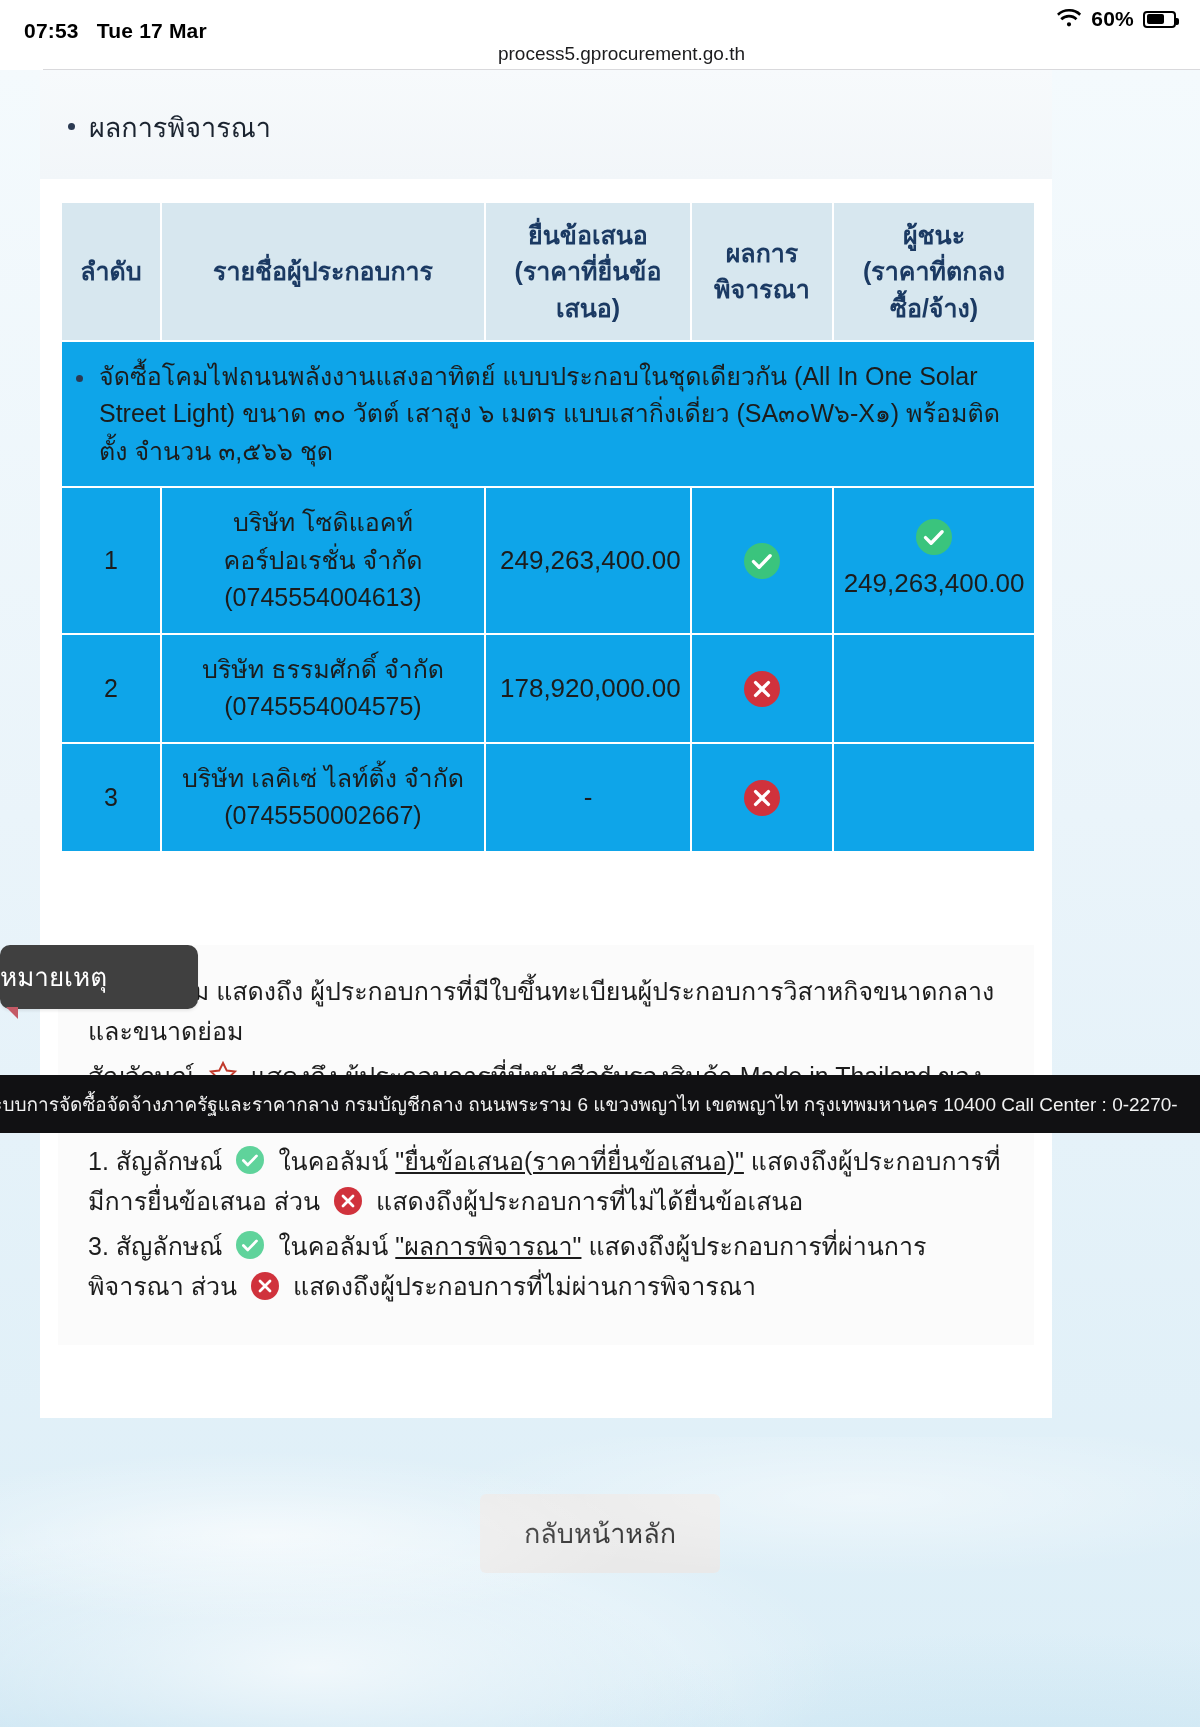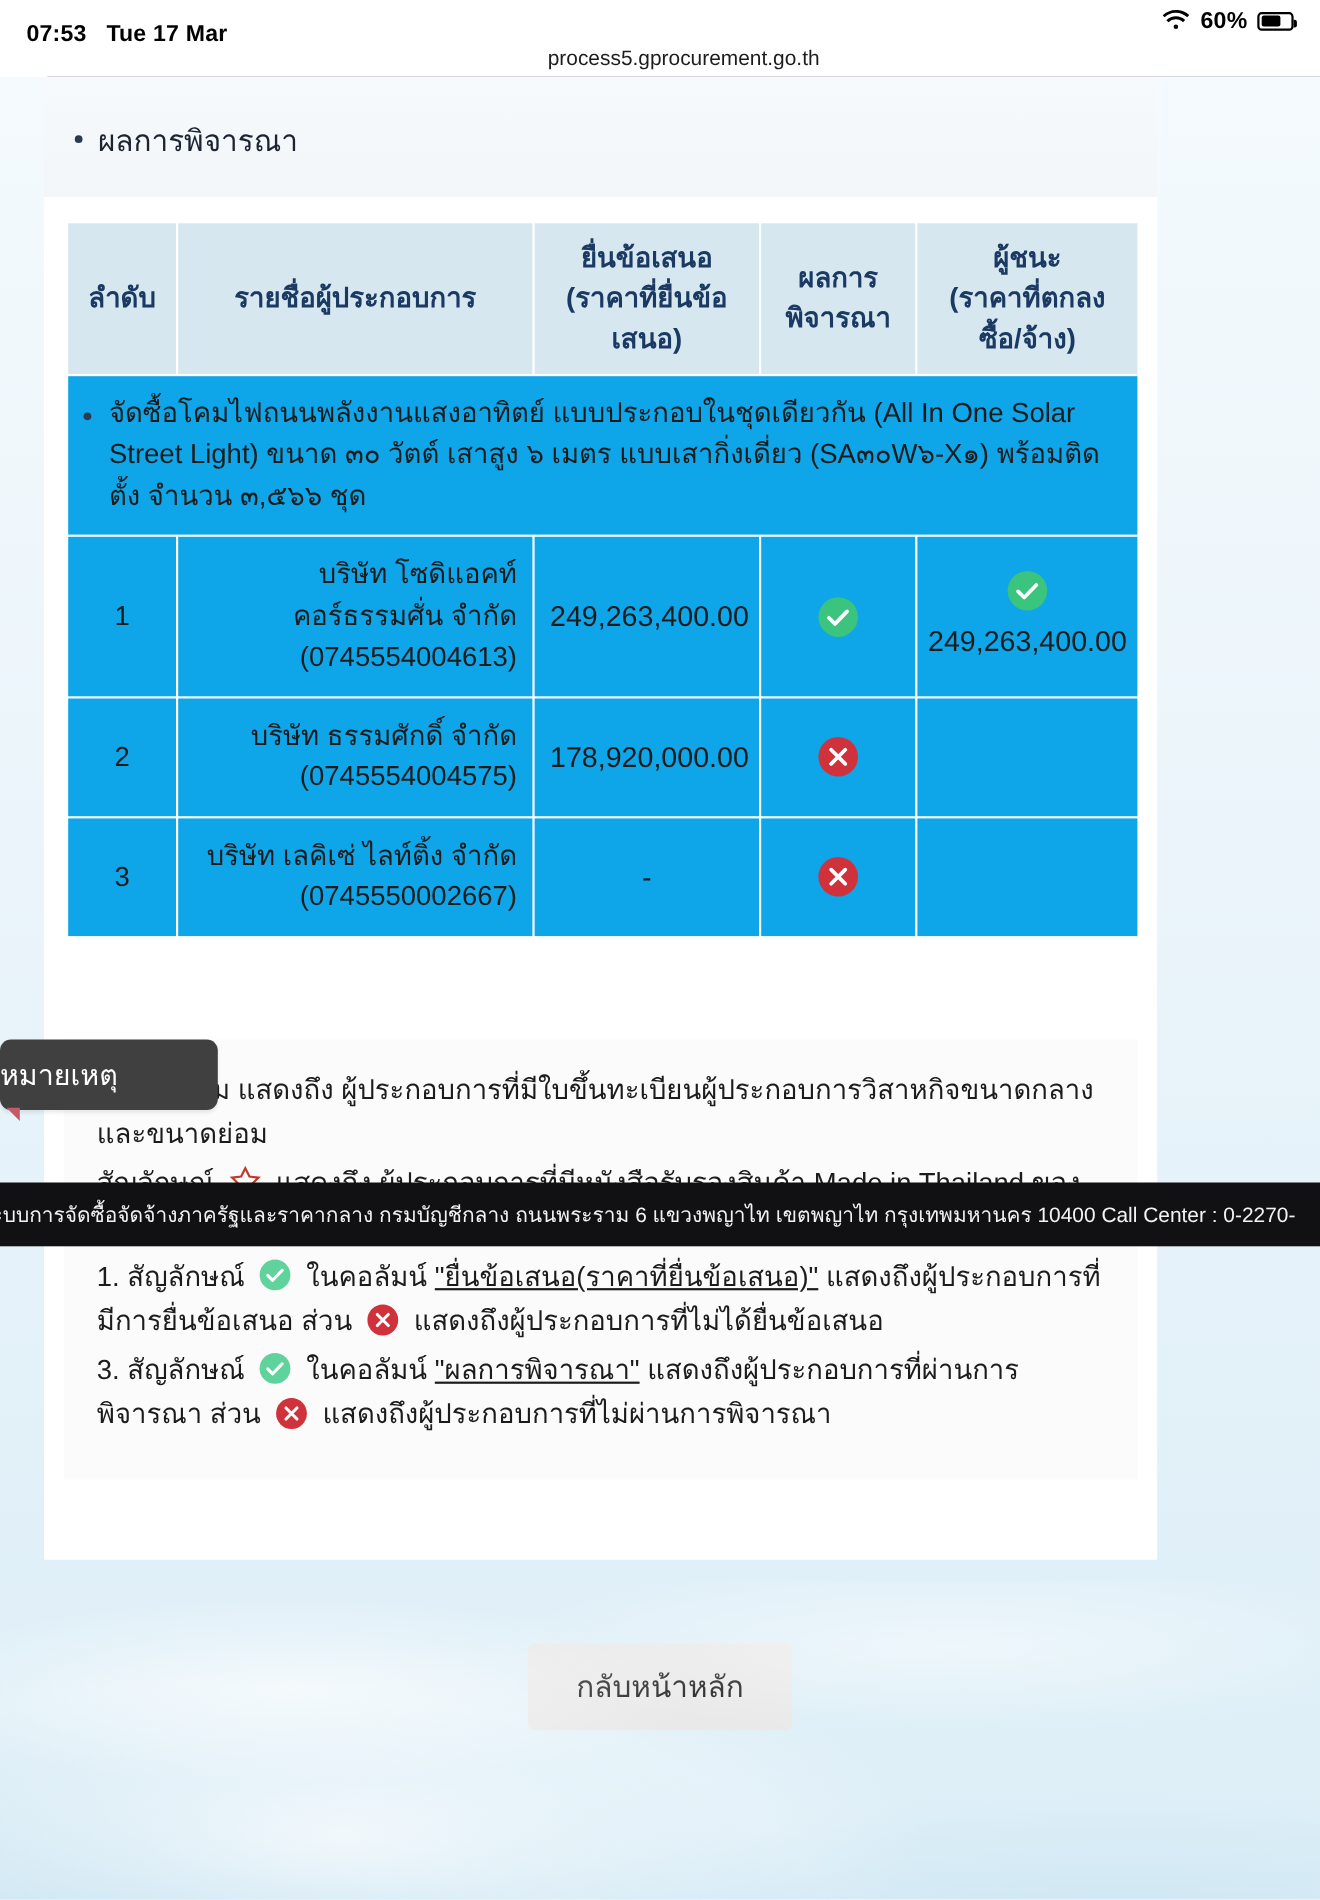--- a/index.html
+++ b/index.html
@@ -121,21 +121,21 @@
   }
   table.results td {
     background: #0ea5e9;
     font-size: 25px;
     color: #1c1c1c;
     vertical-align: middle;
     padding: 16px 14px;
     line-height: 1.5;
   }
   .c-no    { width: 98px;  text-align: center; }
-  .c-name  { width: 322px; text-align: right; }
+  .c-name  { width: 322px; text-align: center; }
   .c-offer { width: 204px; text-align: center; }
   .c-res   { width: 140px; text-align: center; }
   .c-win   { width: 200px; text-align: center; }
 
   td.desc-cell {
     background: linear-gradient(180deg, #f5f8fa 0%, #eef3f7 100%);
     padding: 20px 24px 22px 34px;
     font-size: 25px;
     line-height: 1.62;
   }
@@ -300,21 +300,21 @@
                 <span class="desc-dot"></span>
                 <span>จัดซื้อโคมไฟถนนพลังงานแสงอาทิตย์ แบบประกอบในชุดเดียวกัน (All In One Solar Street Light) ขนาด ๓๐ วัตต์ เสาสูง ๖ เมตร แบบเสากิ่งเดี่ยว (SA๓๐W๖-X๑) พร้อมติดตั้ง จำนวน ๓,๕๖๖ ชุด</span>
               </div>
             </td>
           </tr>
 
           <tr>
             <td class="c-no cell-no">1</td>
             <td class="c-name">
               <span class="vend-line">บริษัท โซดิแอคท์</span>
-              <span class="vend-line">คอร์ธรรมศั่น จำกัด</span>
+              <span class="vend-line">คอร์ปอเรชั่น จำกัด</span>
               <span class="vend-line">(0745554004613)</span>
             </td>
             <td class="c-offer">
               <span class="money">249,263,400.00</span>
             </td>
             <td class="c-res">
               <span class="ic">
                 <svg viewBox="0 0 38 38">
                     <circle cx="19" cy="19" r="18" fill="#3ac47d"></circle>
                     <path d="M10.5 19.6l5.6 5.6 11-11.4" fill="none" stroke="#fff" stroke-width="3.4" stroke-linecap="round" stroke-linejoin="round"></path>

